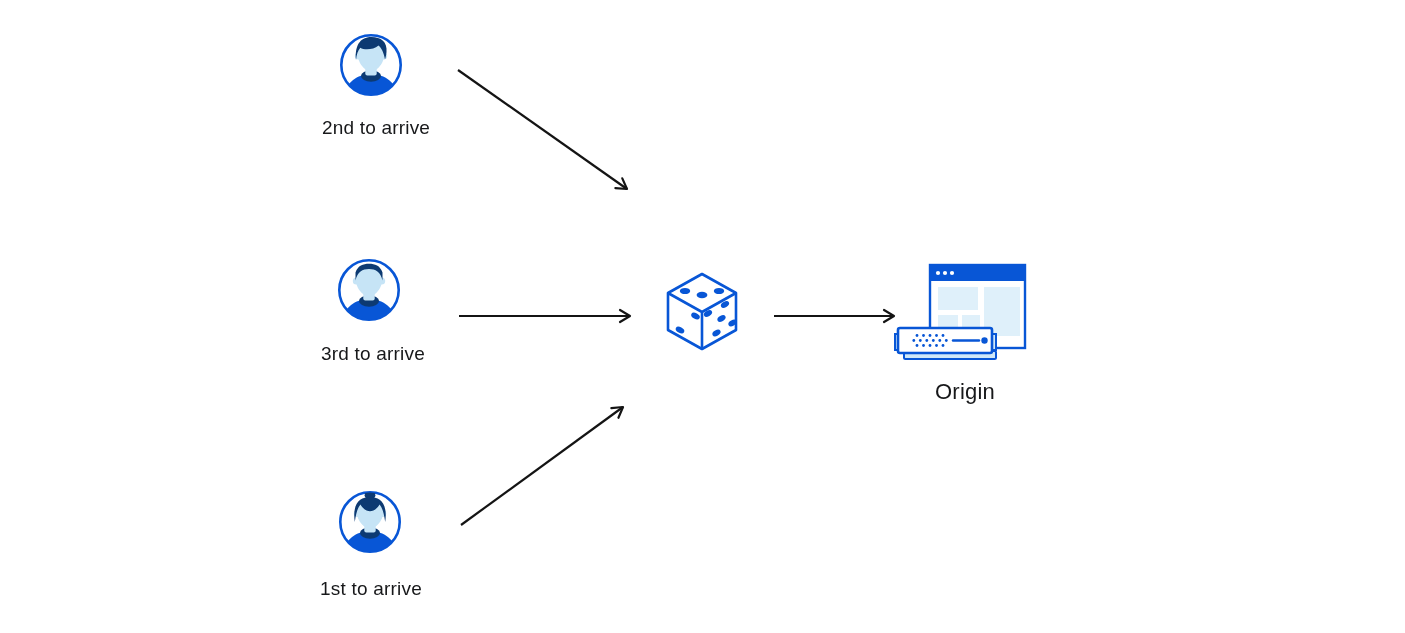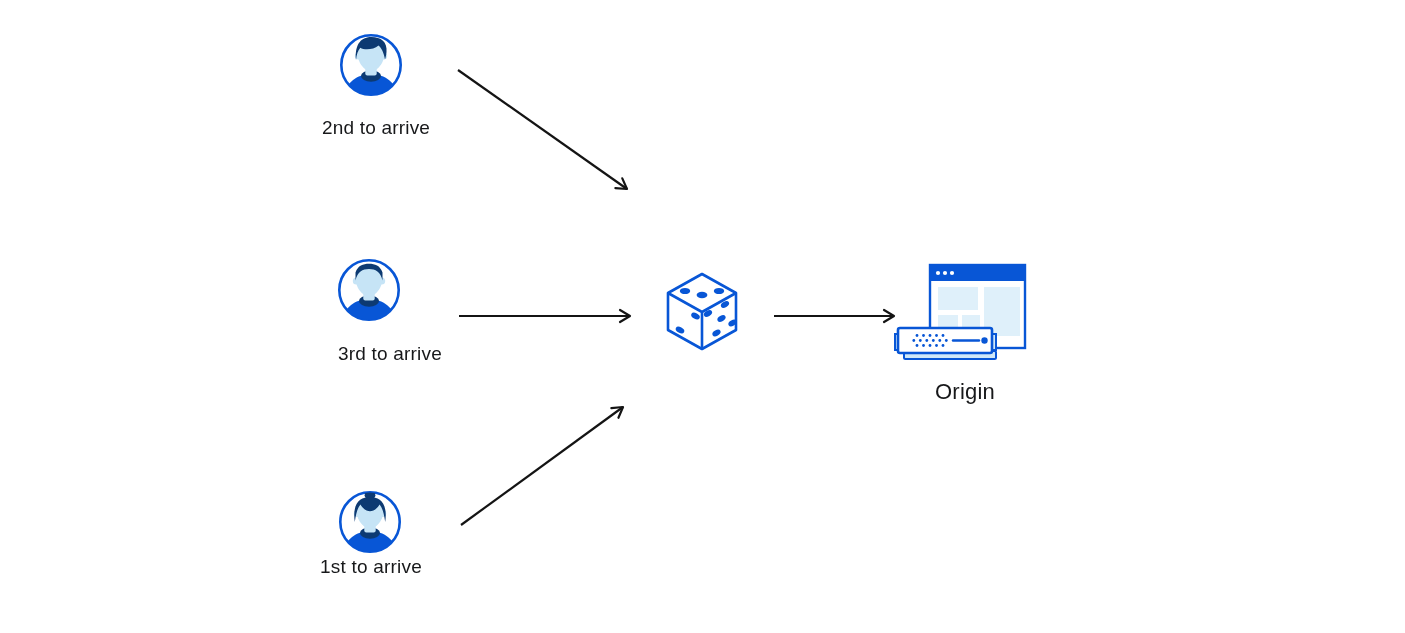--- a/index.html
+++ b/index.html
@@ -67,41 +67,41 @@
     <g clip-path="url(#clipA2)">
       <path d="M5,66 C9,48 20,42.5 33,42.5 C46,42.5 57,48 61,66 Z" class="f-blue"></path>
       <ellipse cx="33" cy="44" rx="10" ry="5.8" class="f-navy"></ellipse>
       <rect x="27.3" y="30" width="11.4" height="13.5" rx="2" class="f-skin"></rect>
       <circle cx="20.3" cy="24" r="3.5" class="f-skin"></circle>
       <circle cx="45.7" cy="24" r="3.5" class="f-skin"></circle>
       <path d="M33,8.3 C41.3,8.3 46.2,14 46.2,22.3 C46.2,28.6 43,33.8 39.3,36.8 C37.2,38.5 34.9,39.4 33,39.4 C31.1,39.4 28.8,38.5 26.7,36.8 C23,33.8 19.8,28.6 19.8,22.3 C19.8,14 24.7,8.3 33,8.3 Z" class="f-skin"></path>
       <path d="M19.5,23.5 L19.5,15.5 C22,8.5 27,6.8 33,6.8 C39,6.8 44,8.5 46.5,15.5 L46.5,23.5 C44.5,14.5 39.5,12 33,12 C26.5,12 21.5,14.5 19.5,23.5 Z" class="f-navy"></path>
     </g>
   </svg>
-  <div class="node-label" style="left:390px;top:343px">3rd to arrive</div>
+  <div class="node-label" style="left:373px;top:343px">3rd to arrive</div>
 
   <svg class="abs" style="left:337px;top:489px" width="66" height="66" viewBox="0 0 66 66">
     <defs>
         <clipPath id="clipA3">
           <circle cx="33" cy="33" r="29.4"></circle>
         </clipPath>
       </defs>
     <circle cx="33" cy="33" r="29.7" class="f-white sb" stroke-width="2.6"></circle>
     <g clip-path="url(#clipA3)">
       <path d="M5,66 C9,48 20,42.5 33,42.5 C46,42.5 57,48 61,66 Z" class="f-blue"></path>
       <ellipse cx="33" cy="44" rx="10" ry="5.8" class="f-navy"></ellipse>
       <rect x="27.3" y="30" width="11.4" height="13.5" rx="2" class="f-skin"></rect>
       <circle cx="20.3" cy="24.5" r="3.5" class="f-skin"></circle>
       <circle cx="45.7" cy="24.5" r="3.5" class="f-skin"></circle>
       <path d="M33,9 C41.3,9 46.2,14.5 46.2,22.8 C46.2,29 43,34 39.3,37 C37.2,38.7 34.9,39.6 33,39.6 C31.1,39.6 28.8,38.7 26.7,37 C23,34 19.8,29 19.8,22.8 C19.8,14.5 24.7,9 33,9 Z" class="f-skin"></path>
       <ellipse cx="33" cy="6.2" rx="5.4" ry="4.4" class="f-navy"></ellipse>
       <path d="M17.8,33 C15,13.5 23.5,8 33,8 C42.5,8 51,13.5 48.2,33 C47,24.5 45.5,19 42.6,15.6 C40,20 36,22.3 33,22.3 C30,22.3 26,20 23.4,15.6 C20.5,19 19,24.5 17.8,33 Z" class="f-navy"></path>
     </g>
   </svg>
-  <div class="node-label" style="left:371px;top:556px">1st to arrive</div>
+  <div class="node-label" style="left:371px;top:578px">1st to arrive</div>
 
   <svg class="abs" style="left:664px;top:271px" width="76" height="82" viewBox="0 0 76 82">
     <path d="M38,3 L72,22 L72,59 L38,78 L4,59 L4,22 Z" class="f-white sb" stroke-width="2.6" stroke-linejoin="round"></path>
     <path d="M4,22 L38,41 L72,22 M38,41 L38,78" class="f-none sb" stroke-width="2.6" stroke-linejoin="round"></path>
 
     <ellipse cx="21" cy="20" rx="5.2" ry="3.1" class="f-blue"></ellipse>
     <ellipse cx="38" cy="24" rx="5.4" ry="3.2" class="f-blue"></ellipse>
     <ellipse cx="55" cy="20" rx="5.2" ry="3.1" class="f-blue"></ellipse>
 
     <ellipse cx="31.5" cy="45" rx="4.6" ry="2.9" transform="rotate(29 31.5 45)" class="f-blue"></ellipse>

